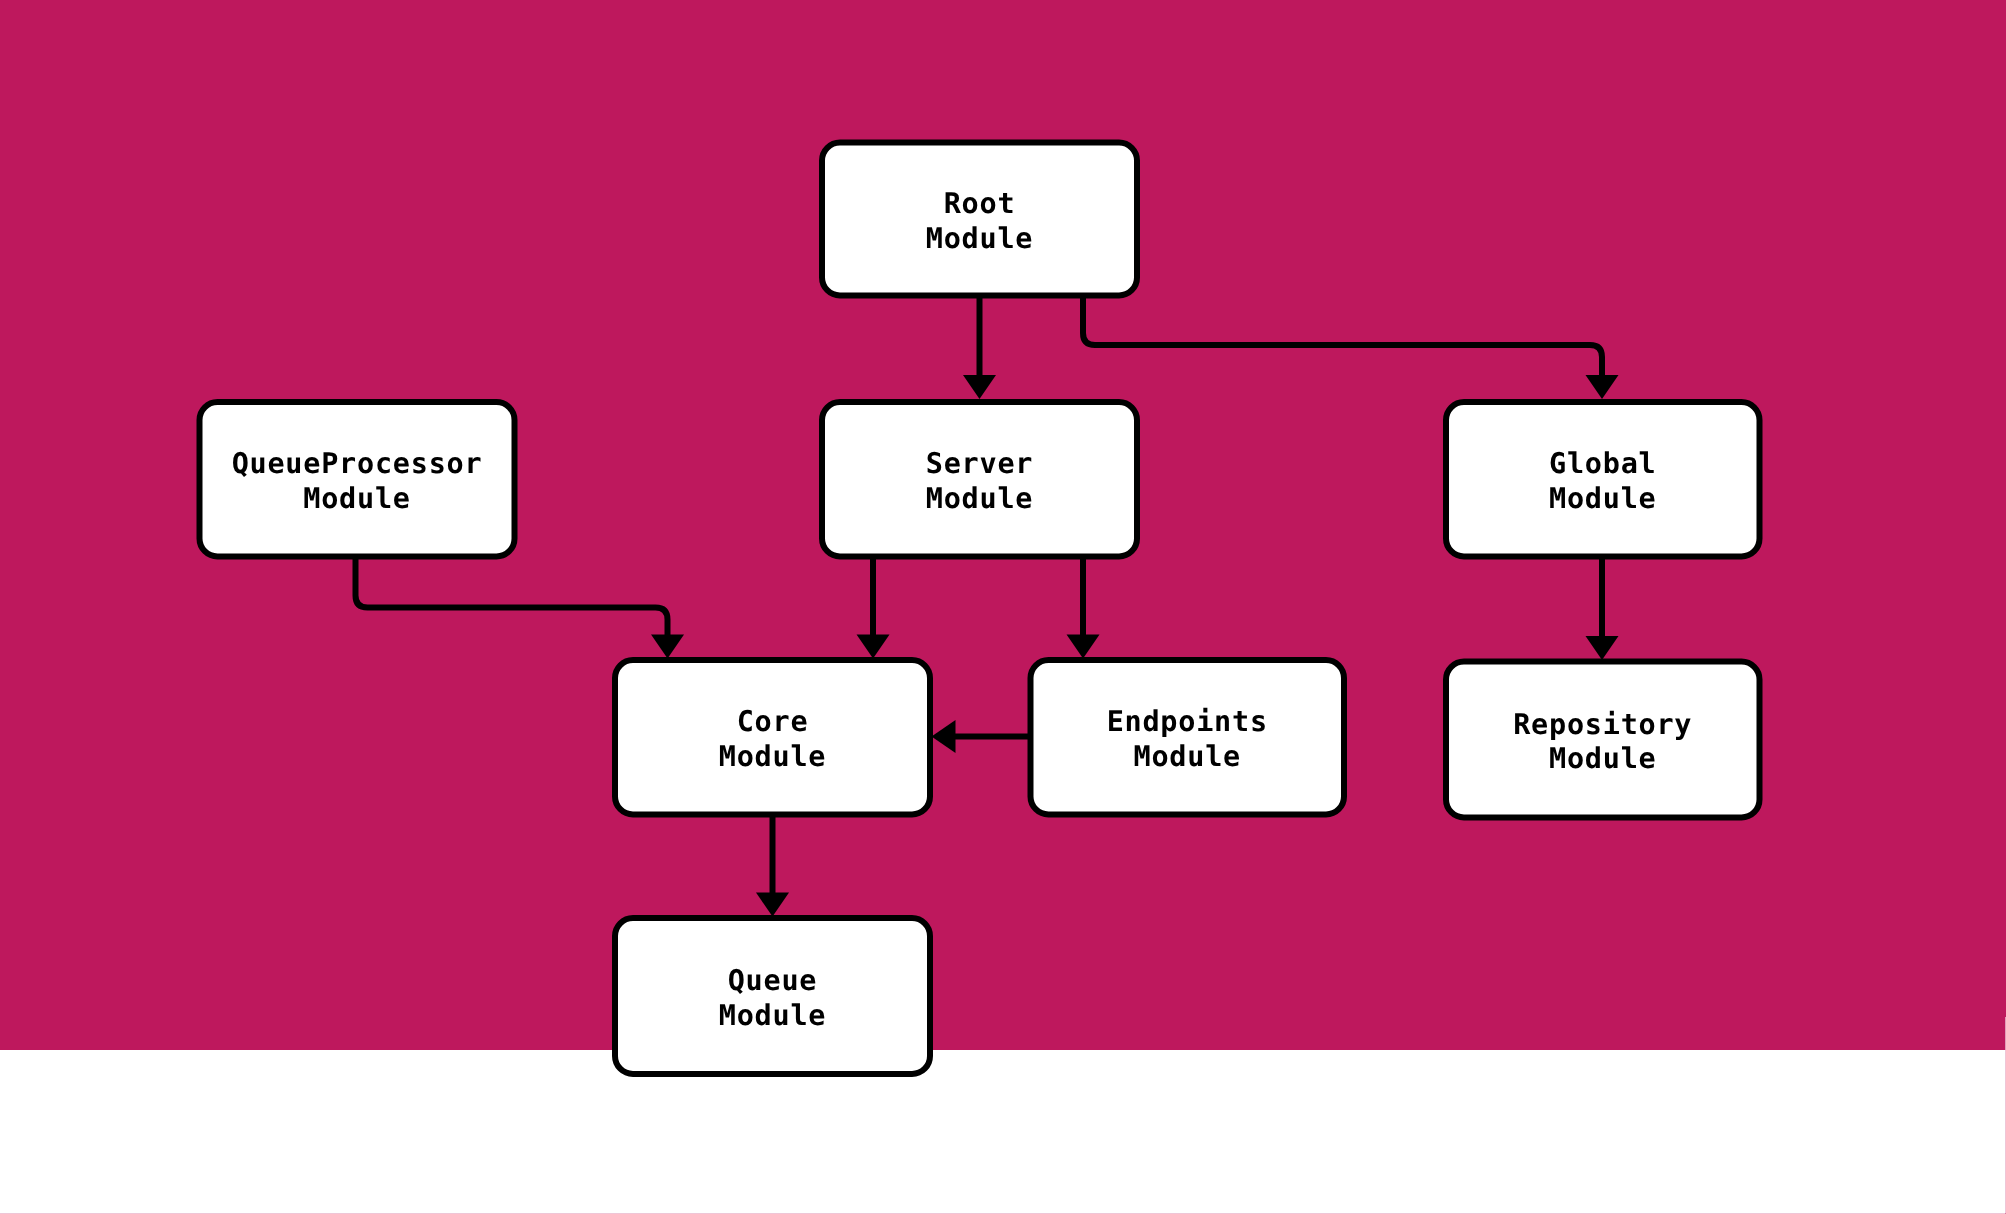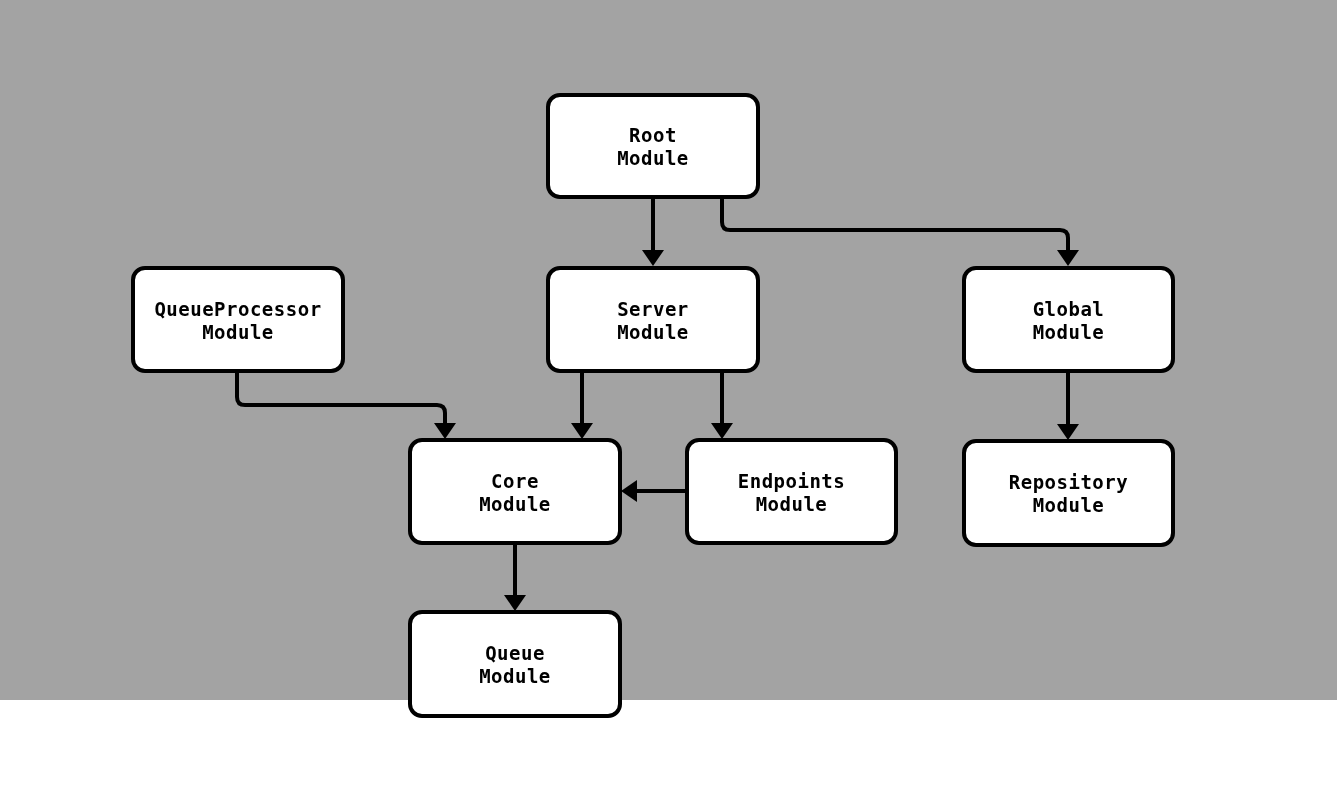--- a/index.html
+++ b/index.html
@@ -10,21 +10,21 @@
   body {
     width: 1337px;
     height: 809px;
     overflow: hidden;
     font-family: "DejaVu Sans Mono", "Liberation Mono", monospace;
   }
   #diagram-root {
     position: relative;
     width: 1337px;
     height: 700px;
-    background: #a3a3a3;
+    background: #be185d;
   }
   svg.diagram-canvas {
     display: block;
     width: 1337px;
     height: 809px;
   }
   .node-box {
     fill: #ffffff;
     stroke: #000000;
     stroke-width: 4;

